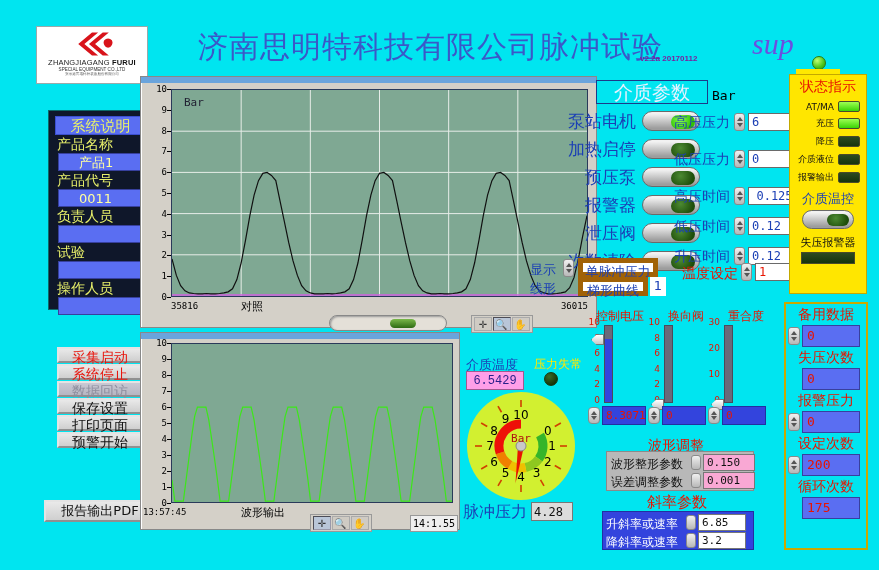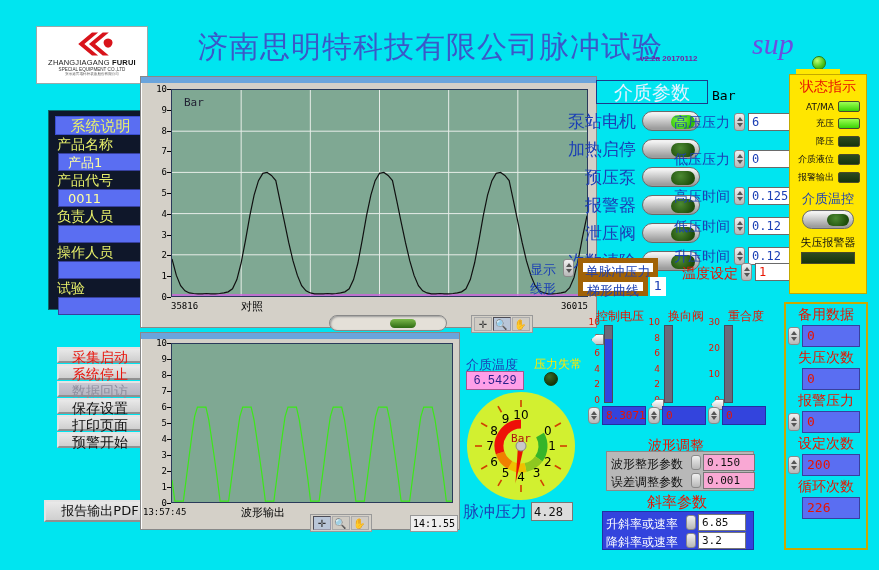--- a/index.html
+++ b/index.html
@@ -58,21 +58,21 @@
     font-family: "DejaVu Sans", sans-serif; font-size: 15px; text-align: center;
     border: 1px solid #3b4fd0; line-height: 18px; height: 19px;
   }
   .sb-label {
     color: #e8f06a; font-family: "DejaVu Sans", sans-serif; font-size: 14px;
     margin: 1px 0 1px 8px; line-height: 16px;
   }
   .sb-field {
     margin: 0 9px 0 9px; height: 18px; background: #5a6ef2;
     border: 1px solid #37409e; color: #ffffa0;
-    font-family: "DejaVu Sans", sans-serif; font-size: 13px; padding-left: 9px; line-height: 17px;
+    font-family: "DejaVu Sans", sans-serif; font-size: 13px; padding-left: 20px; line-height: 17px;
   }
 
   
   .btn-col { position: absolute; left: 57px; top: 347px; width: 86px; }
   .vbtn {
     height: 16px; background: linear-gradient(#e9e9e9,#cfcfcf);
     border: 2px outset #e4e4e4; color: #111;
     font-family: "DejaVu Sans", sans-serif; font-size: 14px;
     text-align: center; line-height: 17px; margin-bottom: 1px;
   }
@@ -347,25 +347,25 @@
     </div>
     <div>
       <div class="sb-label">产品代号</div>
       <div class="sb-field">0011</div>
     </div>
     <div>
       <div class="sb-label">负责人员</div>
       <div class="sb-field"></div>
     </div>
     <div>
+      <div class="sb-label">试验</div>
+      <div class="sb-field"></div>
+    </div>
+    <div>
       <div class="sb-label">操作人员</div>
-      <div class="sb-field"></div>
-    </div>
-    <div>
-      <div class="sb-label">试验</div>
       <div class="sb-field"></div>
     </div>
   </div>
 
   <div class="btn-col">
     <div class="vbtn red">采集启动</div>
     <div class="vbtn red">系统停止</div>
     <div class="vbtn dim">数据回访</div>
     <div class="vbtn">保存设置</div>
     <div class="vbtn">打印页面</div>
@@ -492,21 +492,21 @@
       <div class="num-row" style="position: absolute; left: 694px; top: 111px; width: 150px;">
         <div class="num-label" style="left: -20px;">高压压力</div>
         <div class="spin" style="left: 40px;"></div>
         <div class="num-box" style="left: 54px; width: 50px;">6</div>
       </div>
       <div class="num-row" style="position: absolute; left: 694px; top: 148px; width: 150px;">
         <div class="num-label" style="left: -20px;">低压压力</div>
         <div class="spin" style="left: 40px;"></div>
         <div class="num-box" style="left: 54px; width: 50px;">0</div>
       </div>
-      <div class="num-row" style="position: absolute; left: 694px; top: 185px; width: 150px;">
+      <div class="num-row" style="position: absolute; left: 694px; top: 185px; width: 150px; text-align: center;">
         <div class="num-label" style="left: -20px;">高压时间</div>
         <div class="spin" style="left: 40px;"></div>
         <div class="num-box" style="left: 54px; width: 50px;">0.125</div>
       </div>
       <div class="num-row" style="position: absolute; left: 694px; top: 215px; width: 150px;">
         <div class="num-label" style="left: -20px;">低压时间</div>
         <div class="spin" style="left: 40px;"></div>
         <div class="num-box" style="left: 54px; width: 50px;">0.12</div>
       </div>
       <div class="num-row" style="position: absolute; left: 694px; top: 245px; width: 150px;">
@@ -576,21 +576,21 @@
           <div class="dp-spin"></div>
           <div class="dp-field">0</div>
         </div>
         <div class="dp-lab">设定次数</div>
         <div class="dp-field-wrap">
           <div class="dp-spin"></div>
           <div class="dp-field">200</div>
         </div>
         <div class="dp-lab">循环次数</div>
         <div class="dp-field-wrap">
-          <div class="dp-field">226</div>
+          <div class="dp-field">175</div>
         </div>
       </div>
   </div>
 
   <div class="temp-lab">介质温度</div>
   <div class="temp-box">6.5429</div>
   <div class="abn-lab">压力失常</div>
   <div class="abn-led"></div>
 
   <div class="gauge">

